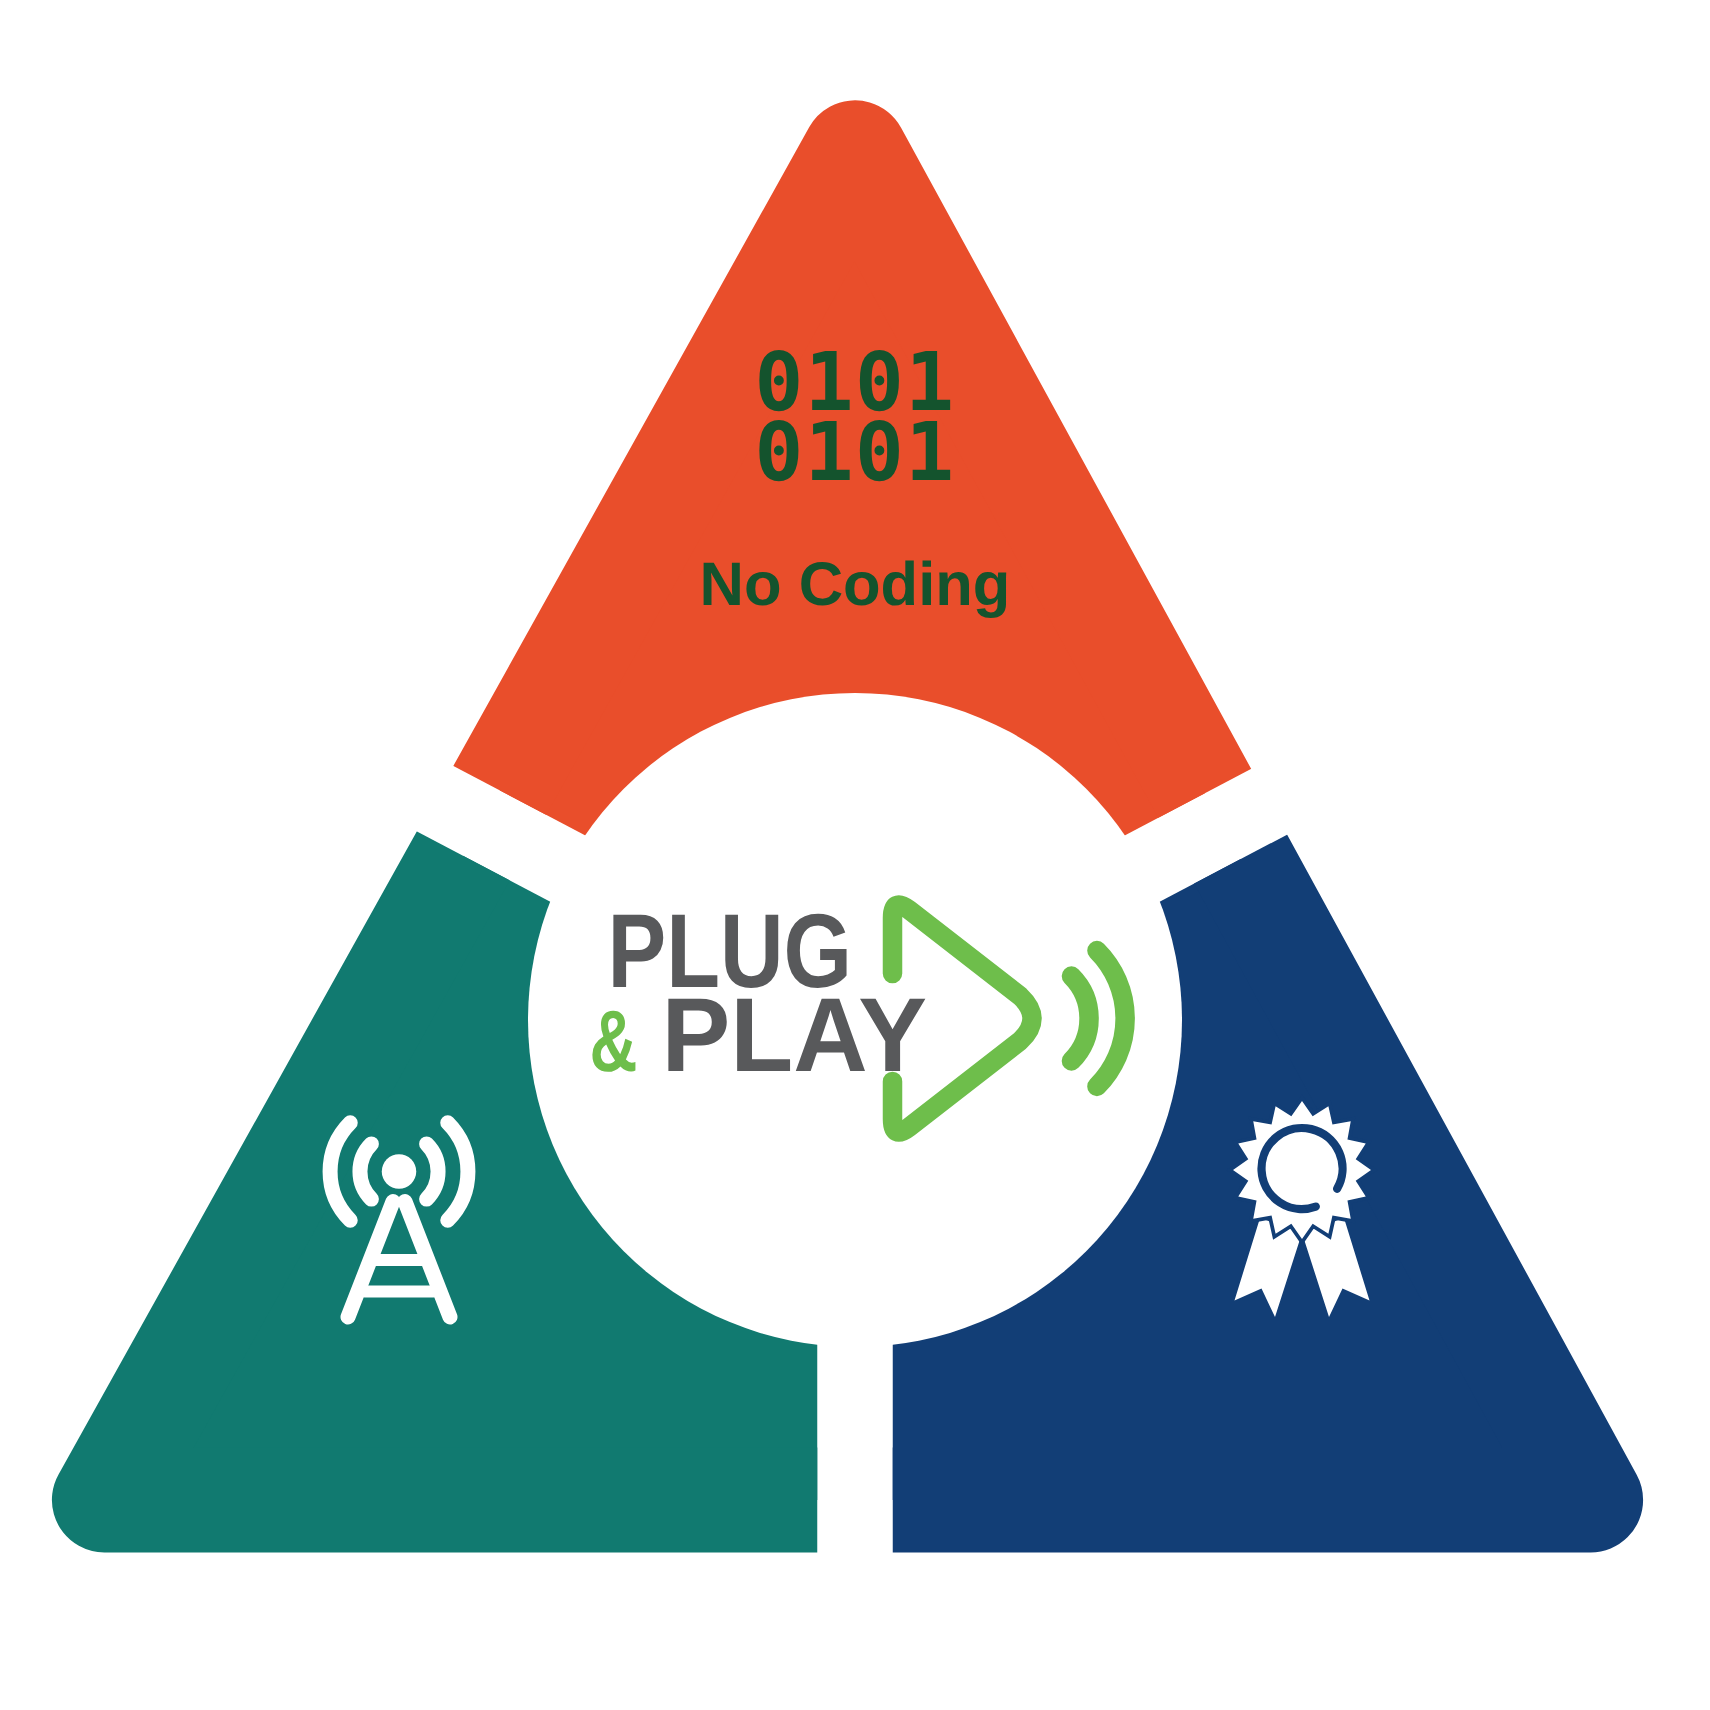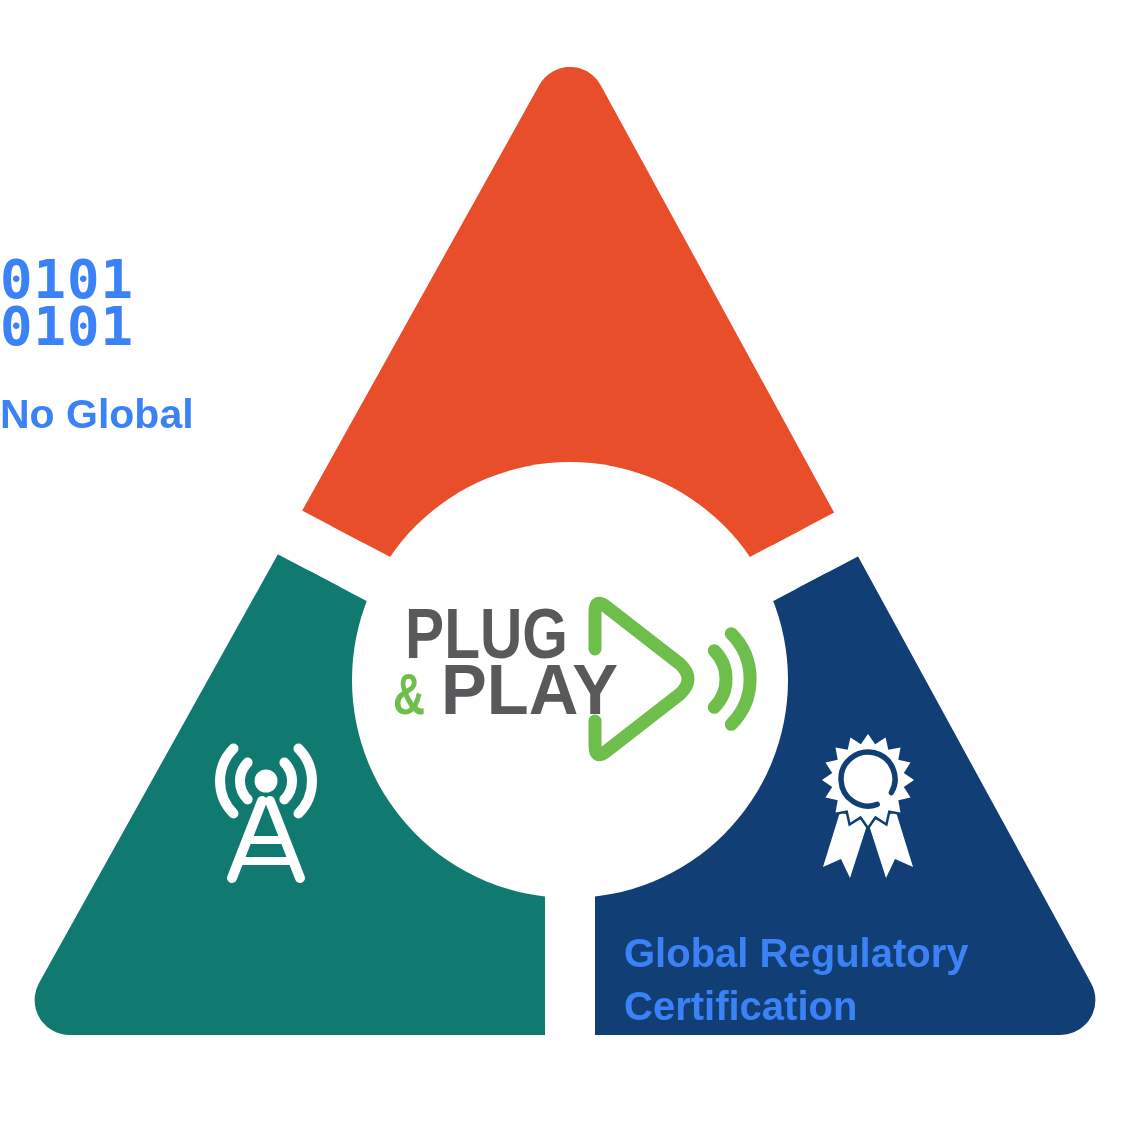--- a/index.html
+++ b/index.html
@@ -1,20 +1,20 @@
 <!DOCTYPE html>
 <html><head>
 <meta charset="utf-8">
 <style>
   html,body{margin:0;padding:0;background:#ffffff;}
   .stage{position:relative;width:1140px;height:1140px;background:#ffffff;overflow:hidden;
          font-family:"Liberation Sans",sans-serif;}
   .stage svg{position:absolute;left:0;top:0;}
   .tri{stroke-width:70;stroke-linejoin:round;}
-  .label{position:absolute;color:#3b82f6;font-weight:700;text-align:left;margin-top:25px;}
+  .label{position:absolute;color:#14532d;font-weight:700;text-align:center;}
   .binary{left:0;right:0;top:231px;font-family:"DejaVu Sans Mono",monospace;
           font-size:54px;line-height:47px;font-weight:700;letter-spacing:1px;}
   .no-coding{left:0;right:0;top:366px;font-size:41px;}
   .left-label{left:27px;width:480px;top:901px;font-size:40px;}
   .right-label{left:624px;width:480px;top:902px;font-size:40px;line-height:53px;}
   .logo-word{font:700 70px "Liberation Sans",sans-serif;}
   .logo-amp{font:700 58px "Liberation Sans",sans-serif;}
   .mark{stroke-width:13;stroke-linecap:round;stroke-linejoin:round;fill:none;}
   .ant{fill:none;stroke:#ffffff;stroke-width:10;stroke-linecap:round;}
 </style>
@@ -75,19 +75,15 @@
       <path fill="#ffffff" d="M 896 812 L 868 822 L 886 878 L 895 859 L 913 867 Z"></path>
       <polygon fill="#ffffff" stroke-width="5" style="paint-order:stroke" points="868.0,734.0 875.1,744.2 885.6,737.5 888.3,749.7 900.5,747.5 898.3,759.7 910.5,762.4 903.8,772.9 914.0,780.0 903.8,787.1 910.5,797.6 898.3,800.3 900.5,812.5 888.3,810.3 885.6,822.5 875.1,815.8 868.0,826.0 860.9,815.8 850.4,822.5 847.7,810.3 835.5,812.5 837.7,800.3 825.5,797.6 832.2,787.1 822.0,780.0 832.2,772.9 825.5,762.4 837.7,759.7 835.5,747.5 847.7,749.7 850.4,737.5 860.9,744.2" stroke="#123E76"></polygon>
       <path fill="none" stroke-width="5.5" stroke-linecap="round" d="M 877.2 804.4 A 27 27 0 1 1 891.4 792.5" stroke="#123E76"></path>
     </g>
   </svg>
 
   <div class="label binary">
     <div>0101</div>
     <div>0101</div>
   </div>
-  <div class="label no-coding">No Global</div>
-  <div class="label right-label">
-    <div>Global Regulatory</div>
-    <div>Certification</div>
-  </div>
+  <div class="label no-coding">No Coding</div>
 
 </div>
 
 </body></html>

